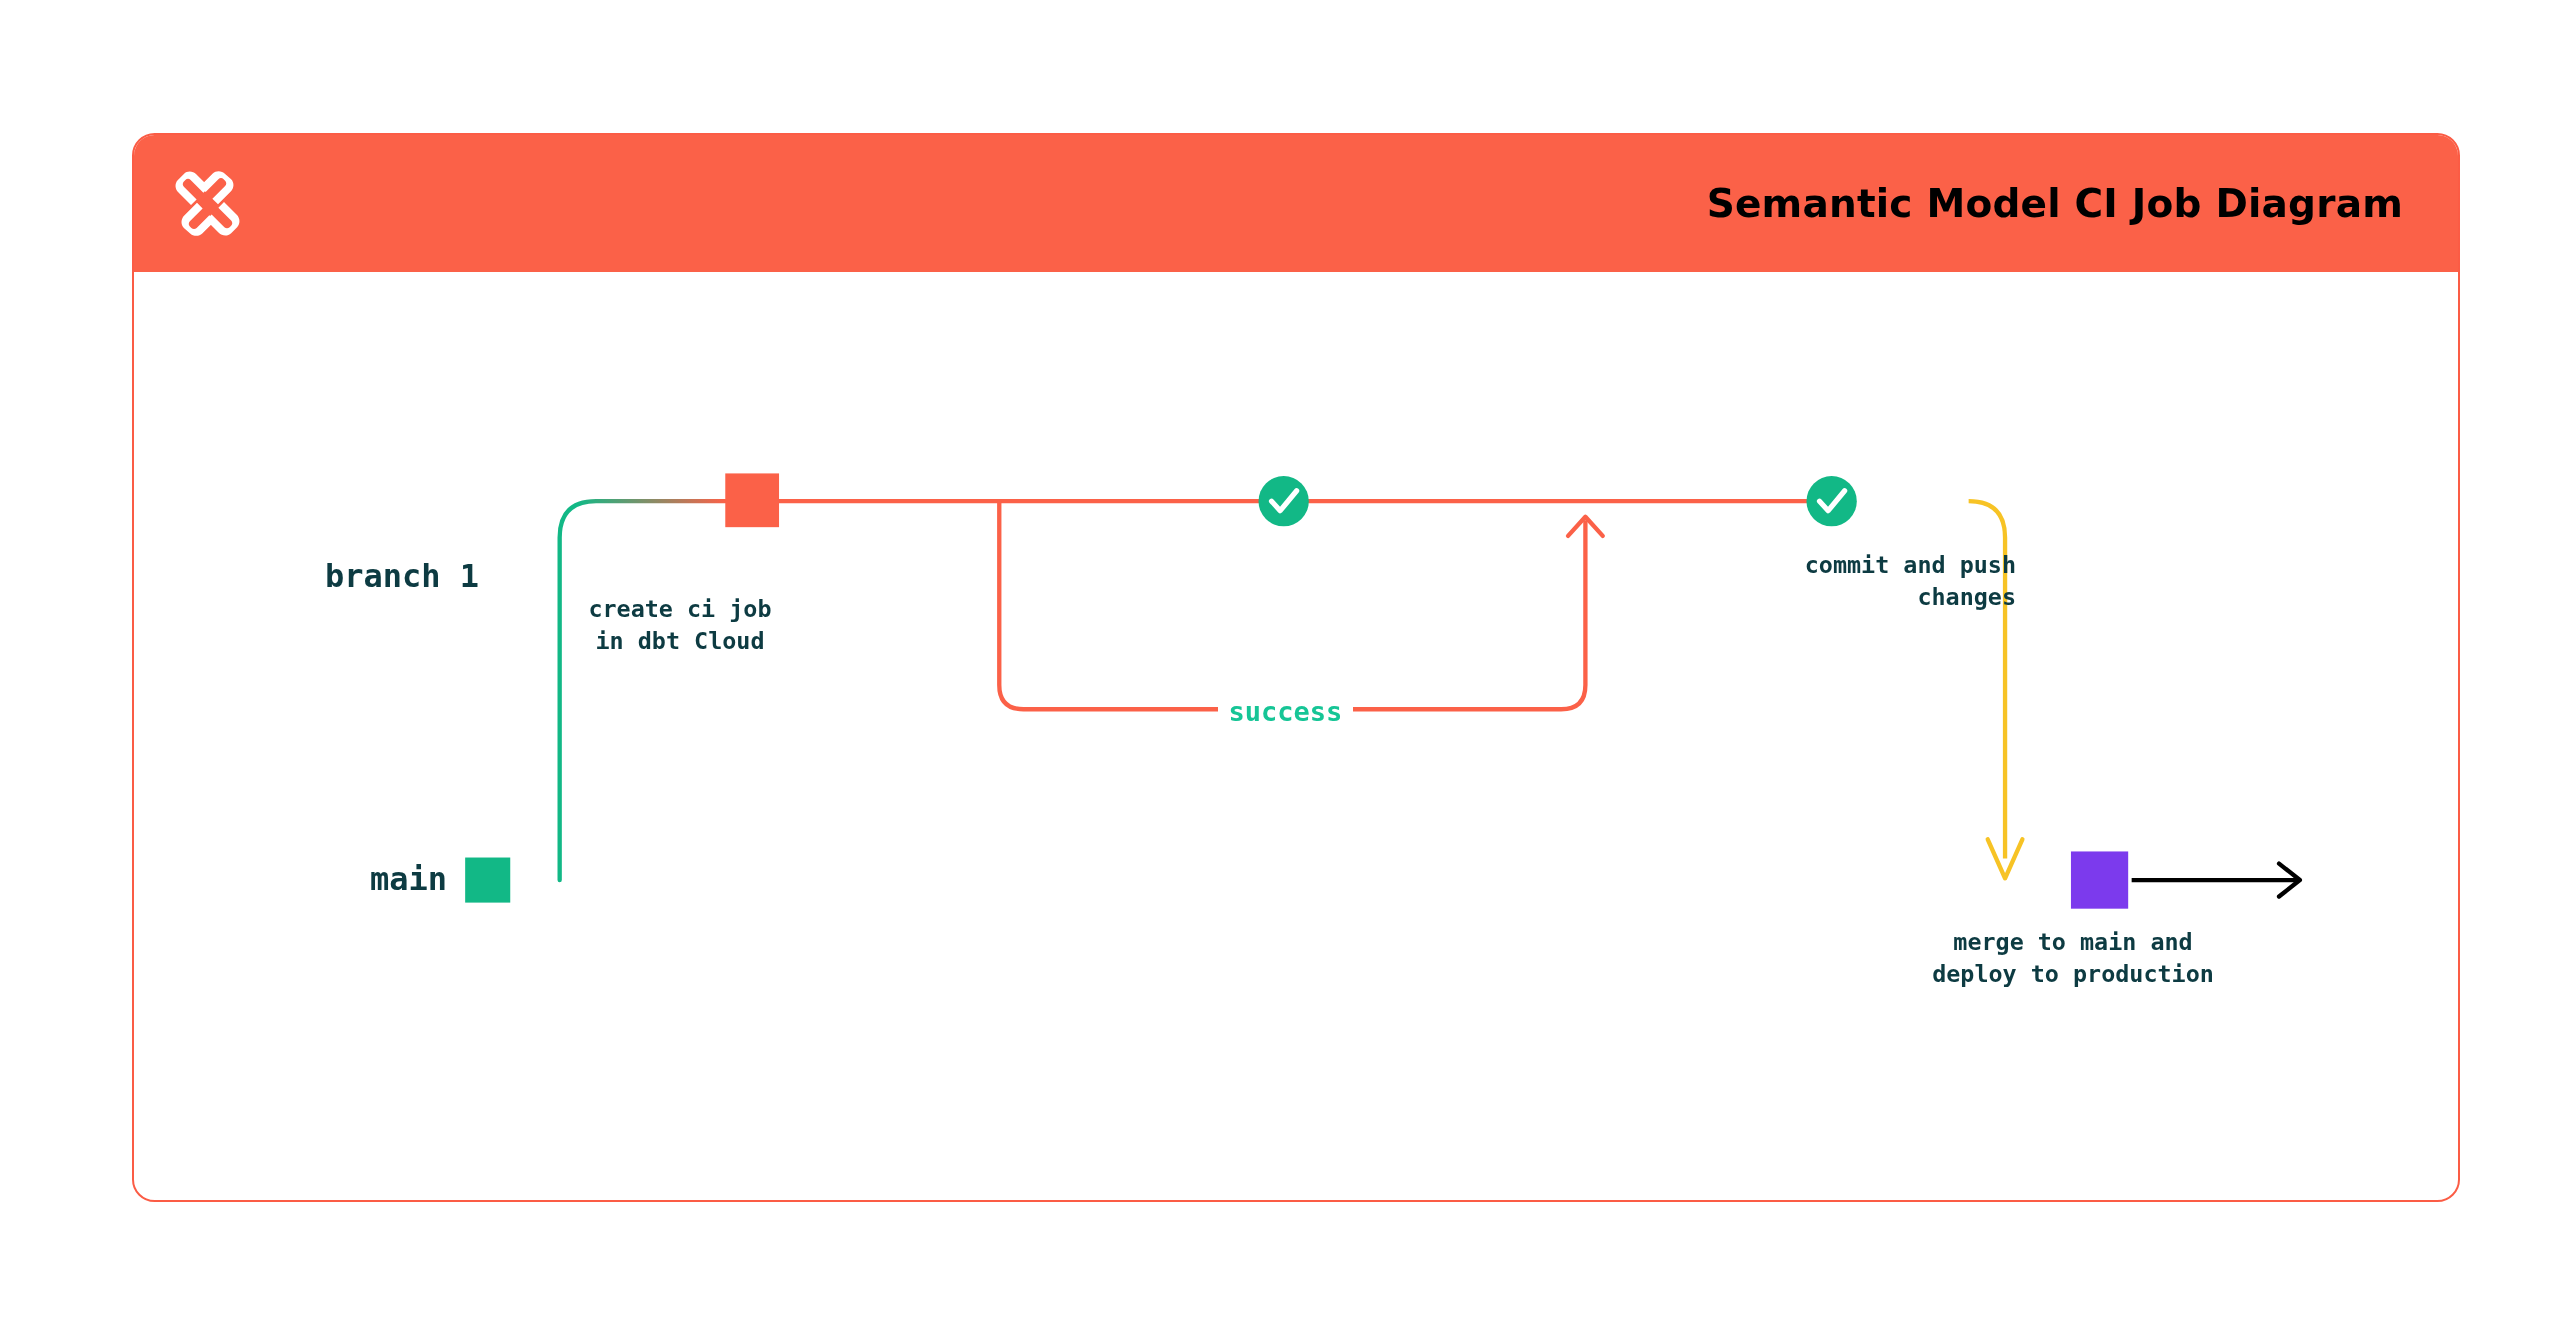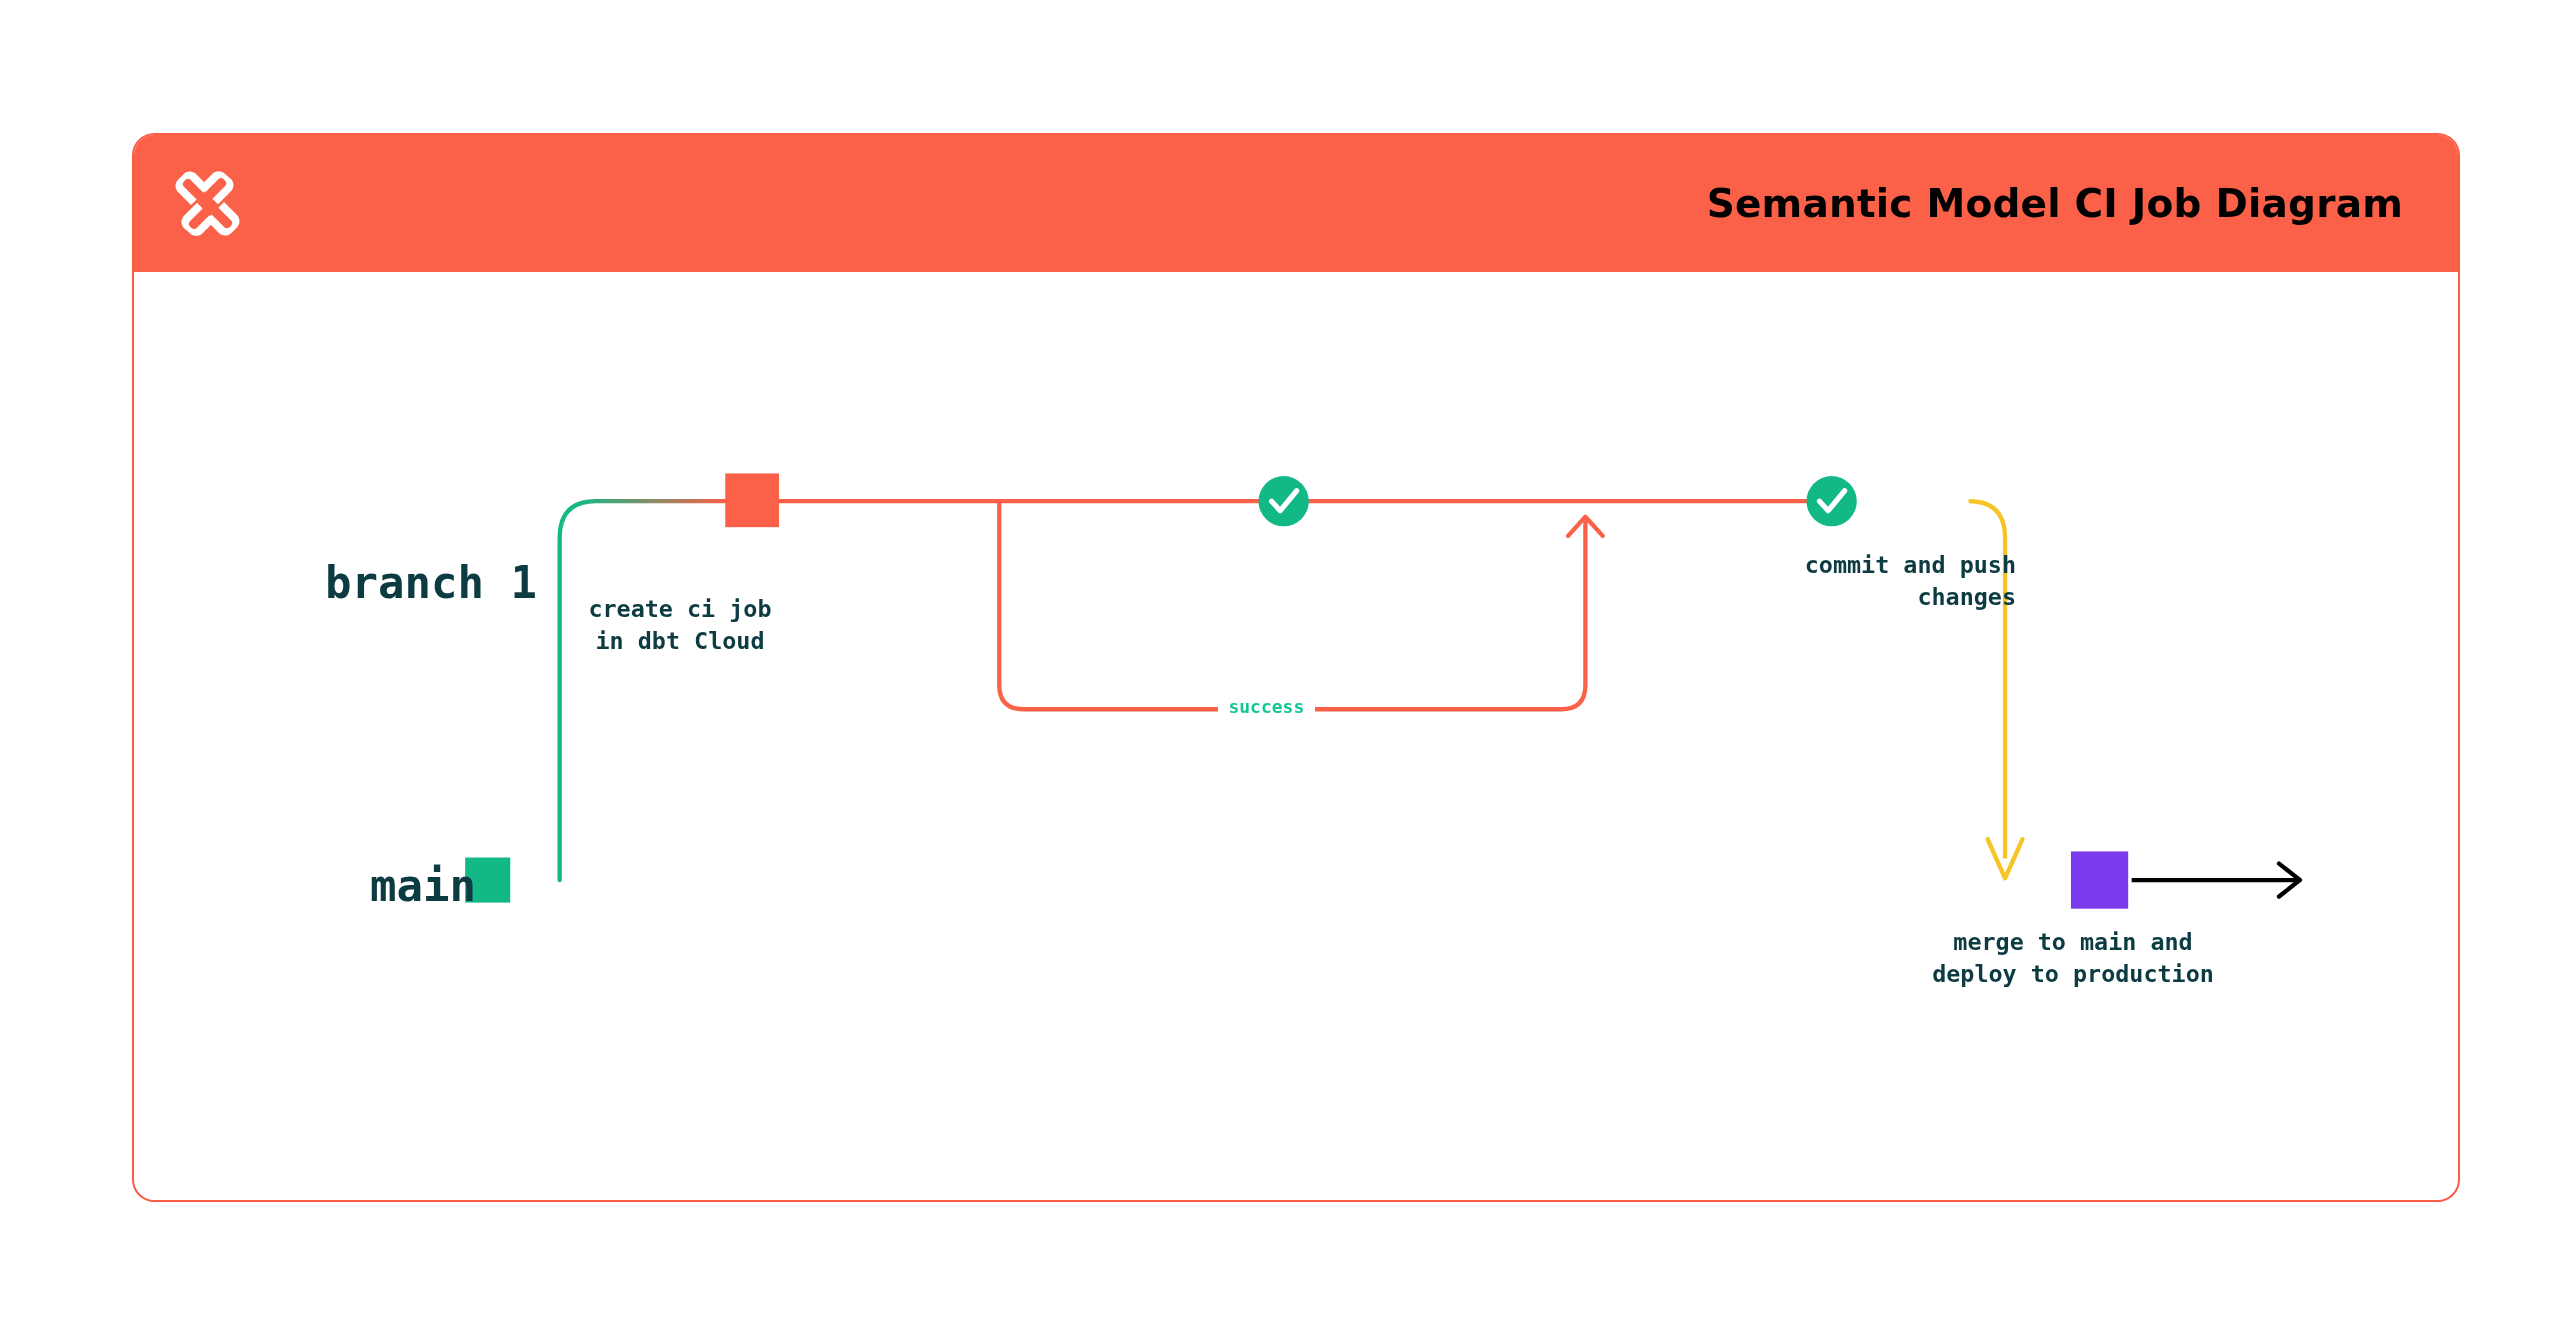--- a/index.html
+++ b/index.html
@@ -78,42 +78,42 @@
     width: 2576px;
     height: 1324px;
     pointer-events: none;
   }
 
   
   .lane-label {
     position: absolute;
     color: #0d3b42;
     font-family: "DejaVu Sans Mono", "Liberation Mono", monospace;
-    font-size: 44px;
+    font-size: 32px;
     font-weight: bold;
     letter-spacing: 0px;
     white-space: nowrap;
   }
 
   .node-label {
     position: absolute;
     color: #0d3b42;
     font-family: "DejaVu Sans Mono", "Liberation Mono", monospace;
     font-size: 23.4px;
     font-weight: bold;
     line-height: 1.38;
     text-align: center;
     white-space: pre;
   }
 
   .edge-label {
     position: absolute;
     color: #16c596;
     font-family: "DejaVu Sans Mono", "Liberation Mono", monospace;
-    font-size: 18px;
+    font-size: 27px;
     font-weight: bold;
     white-space: nowrap;
     background: #ffffff;
     padding: 0 10.4px;
   }
 </style>
 </head>
 <body>
 
 <div id="root">

